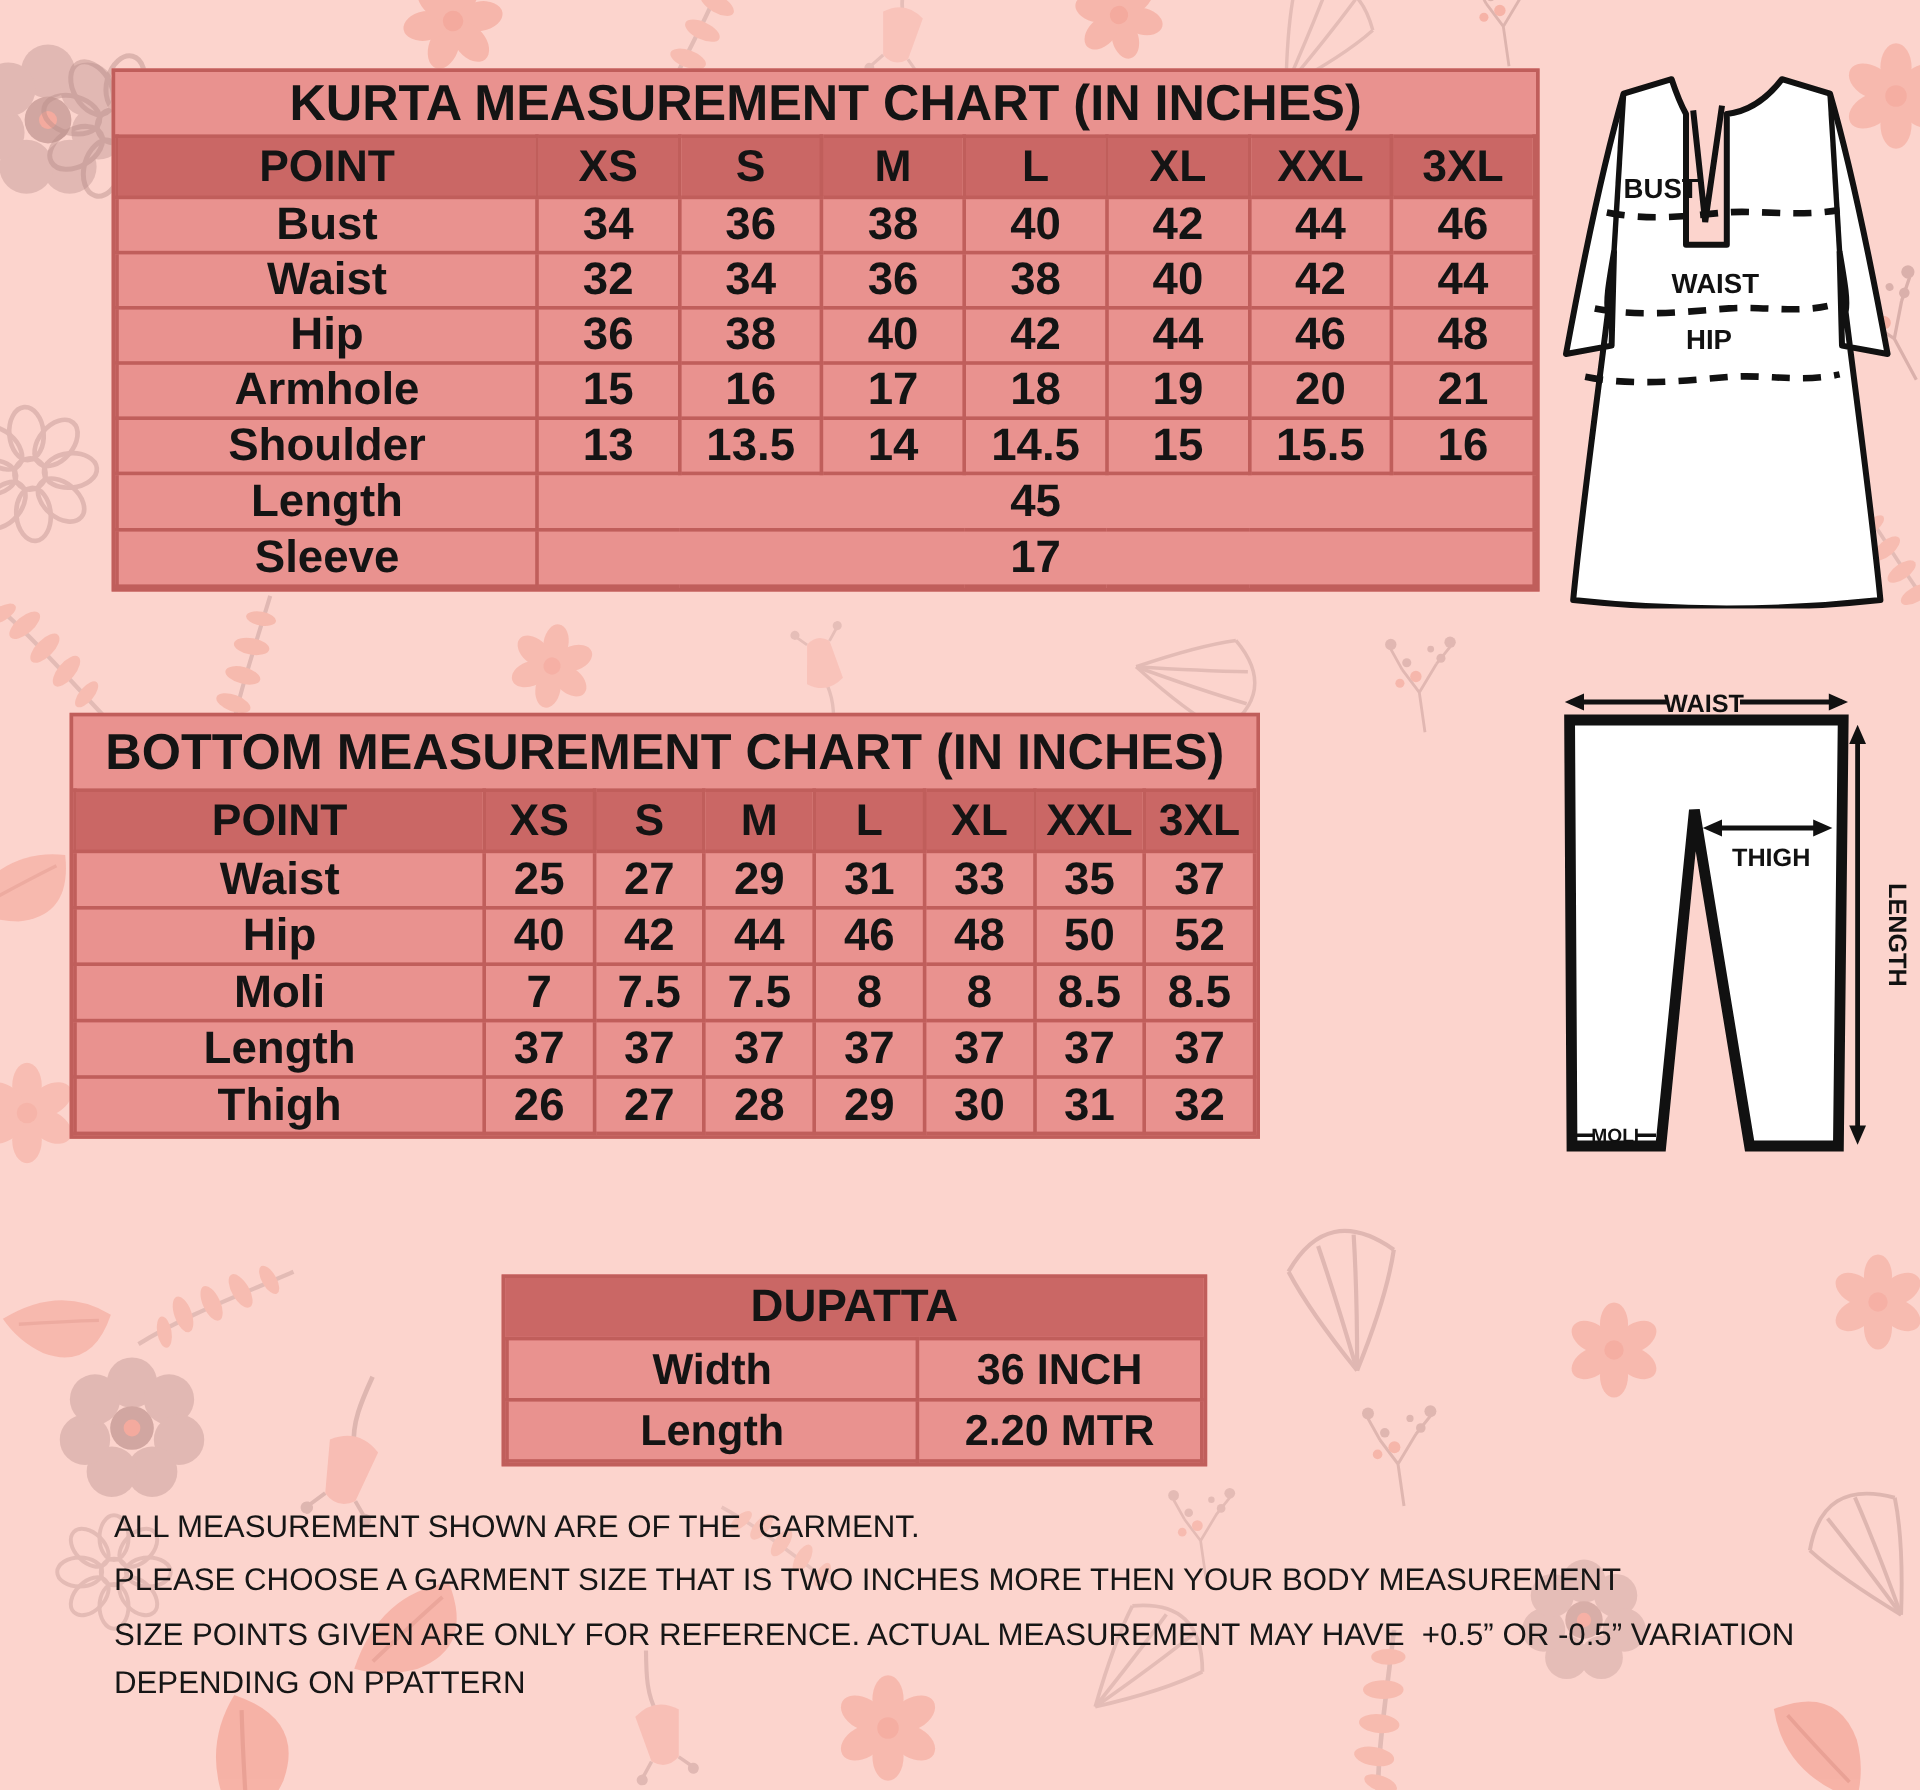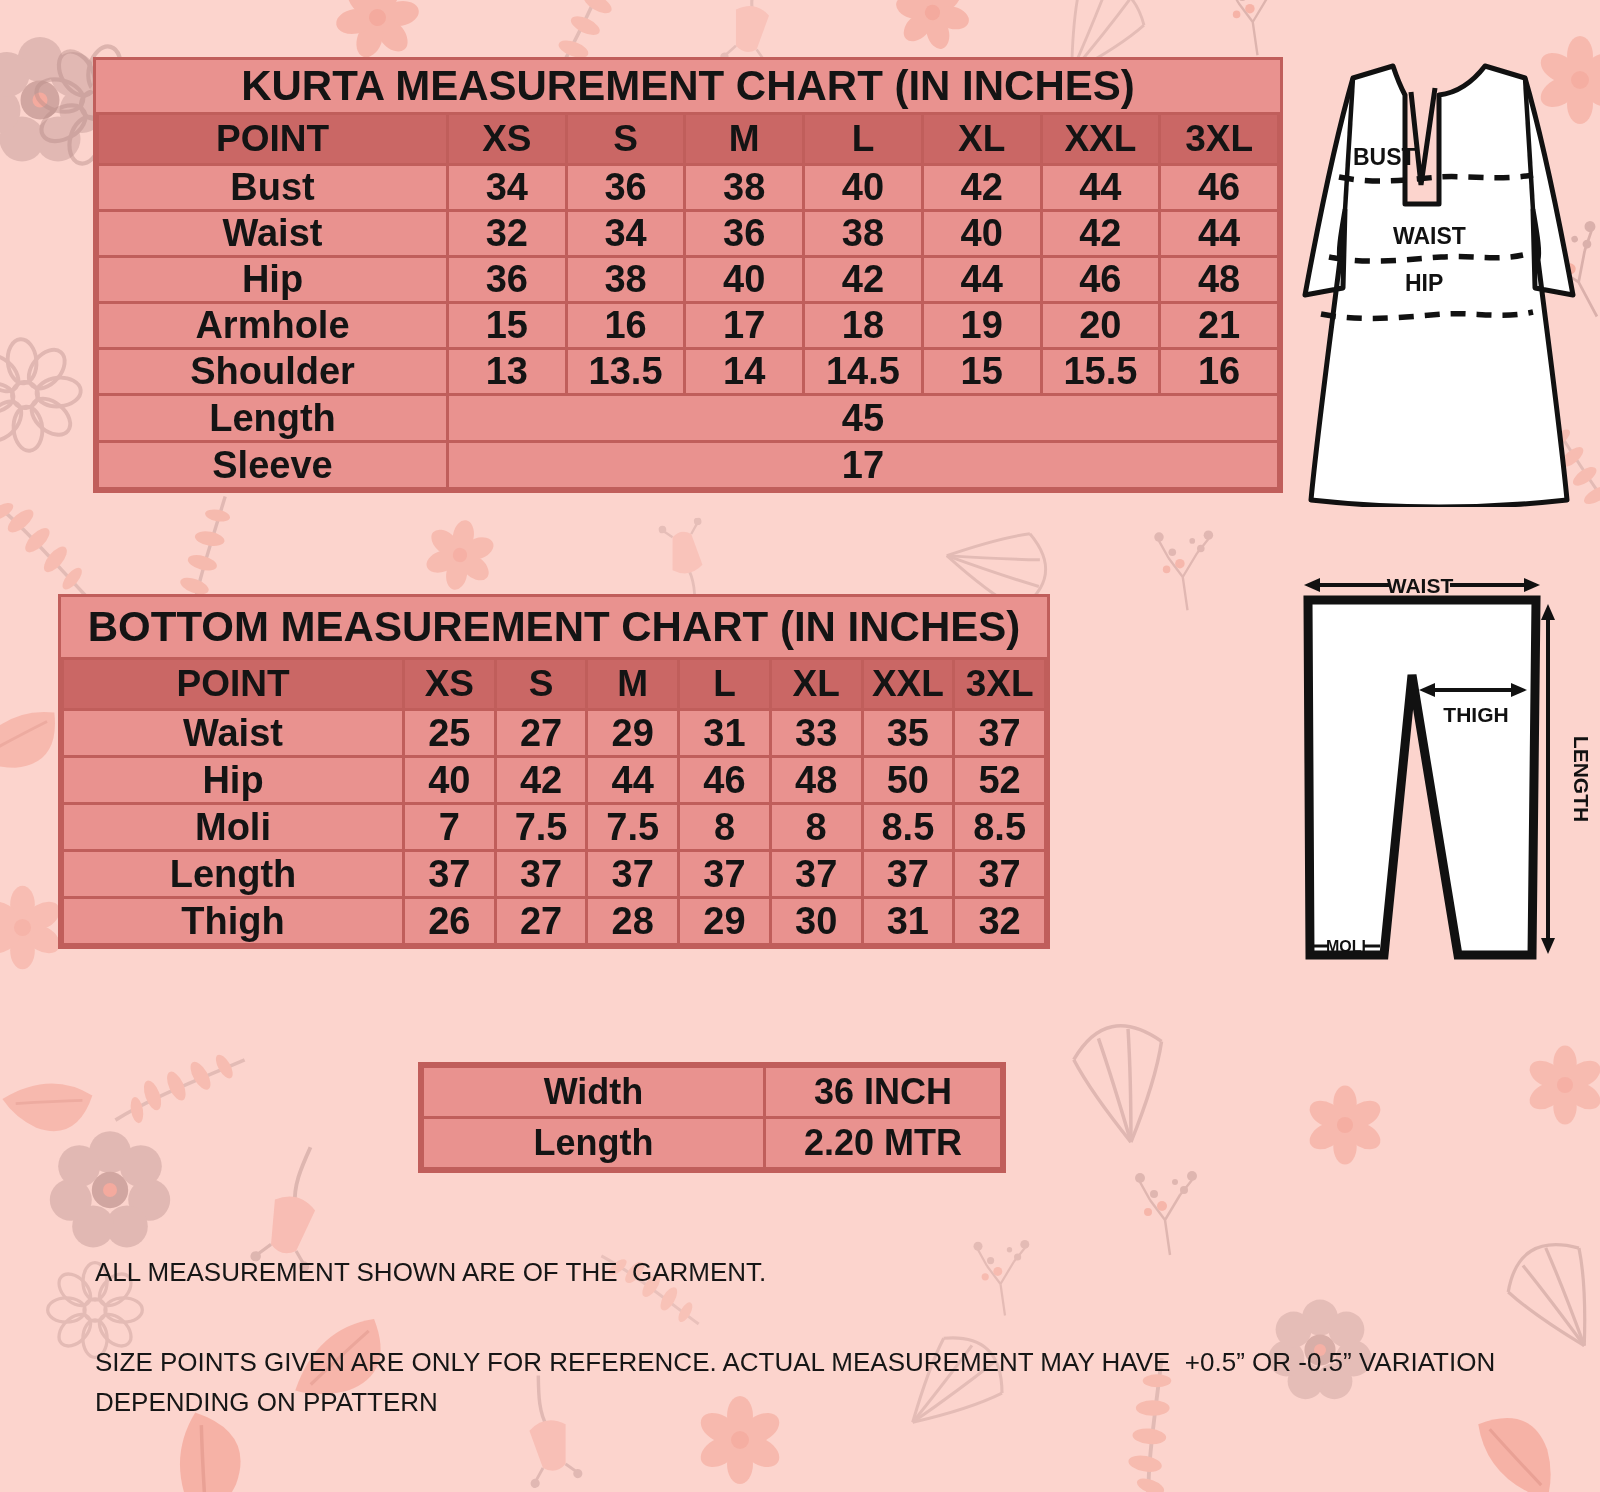--- a/index.html
+++ b/index.html
@@ -395,20 +395,21 @@
             <td>29</td>
             <td>30</td>
             <td>31</td>
             <td>32</td>
           </tr>
         </tbody>
     </table>
   </section>
 
   <section class="chart dupatta">
+    <div class="title">DUPATTA</div>
     <table>
       <colgroup>
           <col style="width:342px">
           <col>
         </colgroup>
       <tbody>
           <tr>
             <td>Width</td>
             <td>36 INCH</td>
           </tr>
@@ -460,16 +461,17 @@
     <polygon points="250,384 243,368 257,368" fill="#111"></polygon>
     <text transform="translate(276,209) rotate(90)" font-size="21" text-anchor="middle">LENGTH</text>
     <g stroke="#111" stroke-width="3">
       <line x1="14" y1="376" x2="30" y2="376"></line>
       <line x1="66" y1="376" x2="82" y2="376"></line>
     </g>
     <text x="48" y="382" font-size="16" text-anchor="middle">MOLI</text>
   </svg>
 
   <div class="note" style="top:1256px">ALL MEASUREMENT SHOWN ARE OF THE  GARMENT.</div>
+  <div class="note" style="top:1300px">PLEASE CHOOSE A GARMENT SIZE THAT IS TWO INCHES MORE THEN YOUR BODY MEASUREMENT</div>
   <div class="note" style="top:1346px">SIZE POINTS GIVEN ARE ONLY FOR REFERENCE. ACTUAL MEASUREMENT MAY HAVE  +0.5” OR -0.5” VARIATION</div>
   <div class="note" style="top:1386px">DEPENDING ON PPATTERN</div>
 
 </div>
 
 </body></html>

